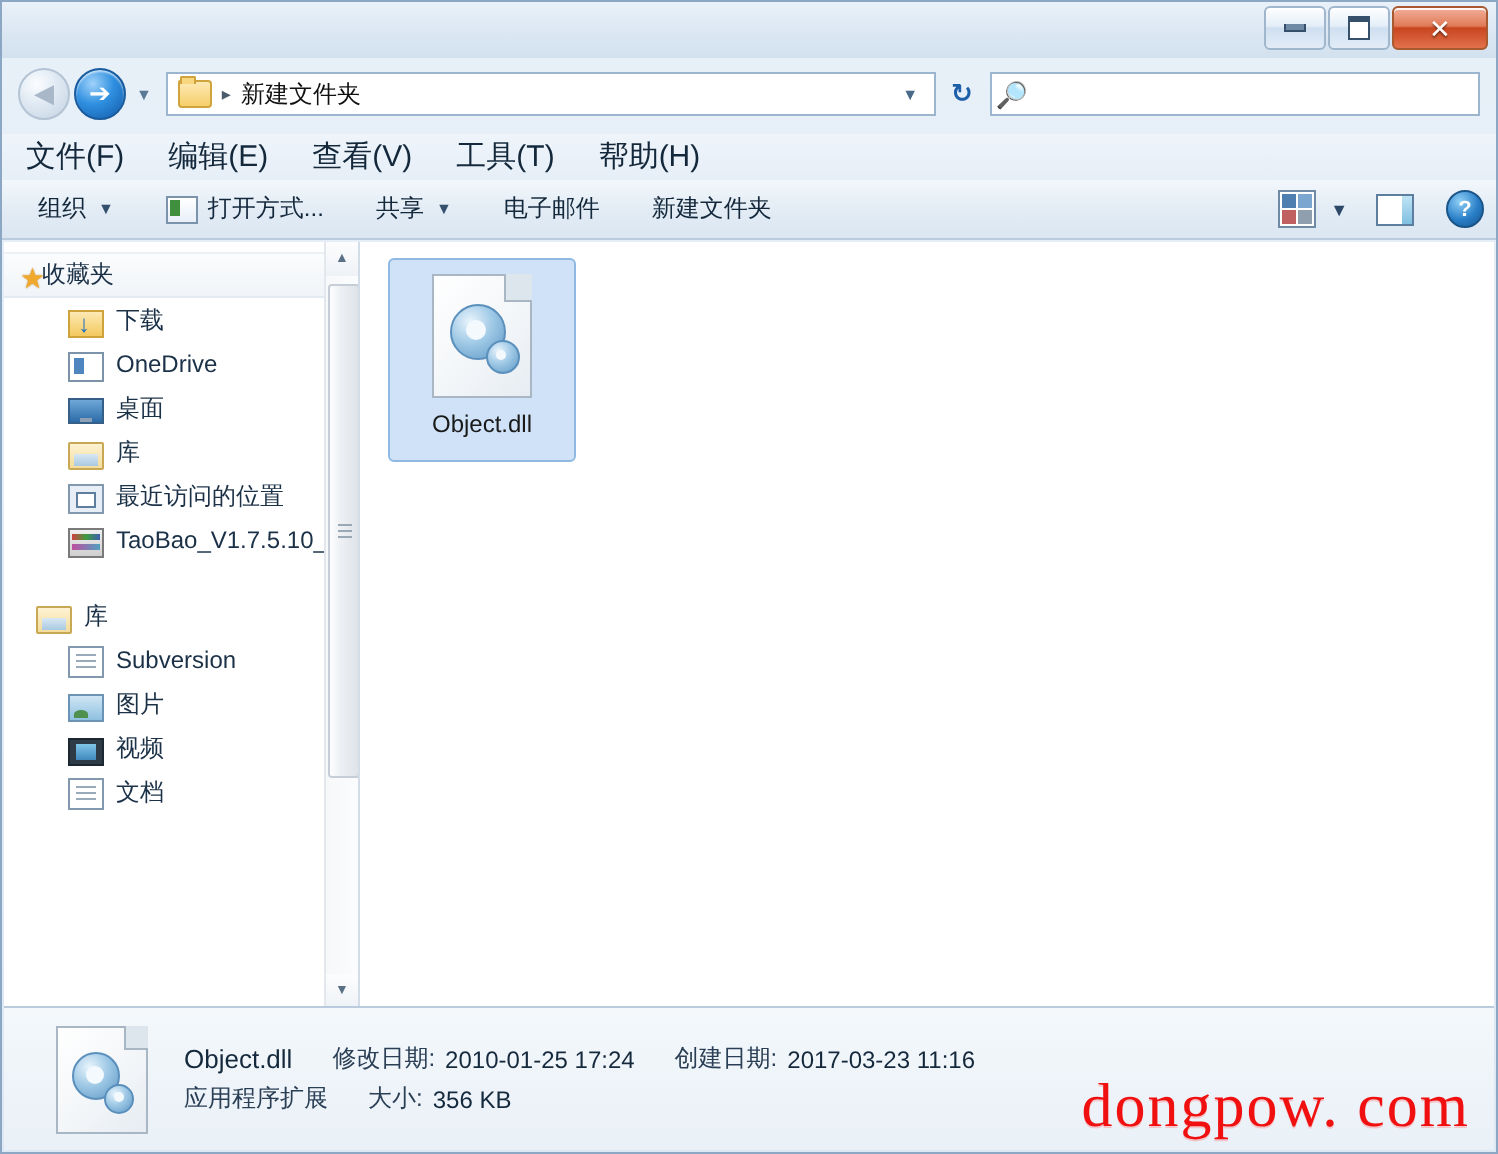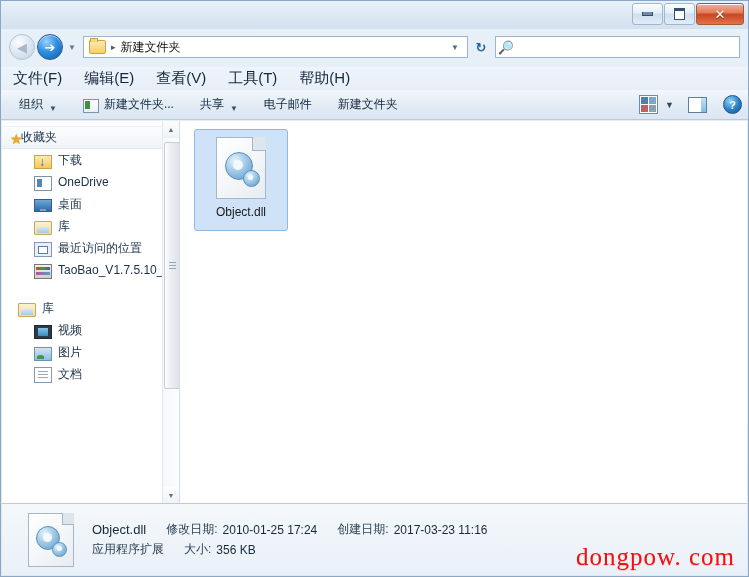--- a/index.html
+++ b/index.html
@@ -106,21 +106,21 @@
   .menu-item{font-size:15px;color:#14283c;margin-right:22px;}
 
   
   .toolbar{
     position:absolute;left:0;top:89px;width:100%;height:30px;
     display:flex;align-items:center;box-sizing:border-box;padding:0 6px 0 18px;
     background:linear-gradient(180deg,#f2f7fb 0%,#e3ecf5 50%,#dbe6f2 100%);
     border-bottom:1px solid #b9cbdd;
   }
   .tb-item{
-    display:flex;align-items:flex-end;font-size:12px;color:#14283c;margin-right:26px;
+    display:flex;align-items:center;font-size:12px;color:#14283c;margin-right:26px;
   }
   .tb-caret{font-size:8px;margin-left:6px;color:#33506d;}
   .tb-openicon{
     width:14px;height:12px;margin-right:5px;
     background:linear-gradient(180deg,#fff 0%,#e8eff7 100%);
     border:1px solid #7b93ab;position:relative;
   }
   .tb-openicon:after{
     content:"";position:absolute;left:1px;top:1px;width:5px;height:8px;
     background:#3f8f3f;
@@ -348,21 +348,21 @@
   .det-text{margin-left:18px;}
   .det-line{display:flex;align-items:center;margin:3px 0;}
   .det-strong{font-size:13px;color:#15293d;}
   .det-lbl{font-size:12px;color:#2a3f55;margin-left:20px;}
   .det-val{font-size:12px;color:#15293d;margin-left:5px;}
   .det-sub{font-size:12px;color:#2a3f55;}
 
   .watermark{
     position:absolute;right:12px;bottom:4px;
     font-family:"Liberation Serif","DejaVu Serif",serif;
-    font-size:25px;color:#f01010;letter-spacing:1px;
+    font-size:31px;color:#f01010;letter-spacing:1px;
     text-shadow:0 1px 0 rgba(255,120,120,.35);
   }
 </style>
 </head>
 <body>
 
 <div class="window">
 
   <div class="titlebar">
     <div class="win-controls">
@@ -413,21 +413,21 @@
     <span class="menu-item">帮助(H)</span>
   </div>
 
   <div class="toolbar">
     <span class="tb-item">
       <span>组织</span>
       <span class="tb-caret">▼</span>
     </span>
     <span class="tb-item">
       <span class="tb-openicon"></span>
-      <span>新建文件夹...</span>
+      <span>打开方式...</span>
     </span>
     <span class="tb-item">
       <span>共享</span>
       <span class="tb-caret">▼</span>
     </span>
     <span class="tb-item">
       <span>电子邮件</span>
     </span>
     <span class="tb-item">
       <span>新建文件夹</span>
@@ -486,26 +486,30 @@
         </div>
 
         <div style="height:17px"></div>
 
         <div class="nav-group-head">
           <span class="nav-ico ico-lib" style="margin-right:6px"></span>
           <span>库</span>
         </div>
 
         <div class="nav-row">
+          <span class="nav-ico ico-doc"></span>
+          <span>Subversion</span>
+        </div>
+        <div class="nav-row">
+          <span class="nav-ico ico-pic"></span>
+          <span>图片</span>
+        </div>
+        <div class="nav-row">
           <span class="nav-ico ico-video"></span>
           <span>视频</span>
-        </div>
-        <div class="nav-row">
-          <span class="nav-ico ico-pic"></span>
-          <span>图片</span>
         </div>
         <div class="nav-row">
           <span class="nav-ico ico-doc"></span>
           <span>文档</span>
         </div>
       </div>
 
       <div class="nav-scroll">
         <div class="scr-btn">▲</div>
         <div class="scr-thumb">

